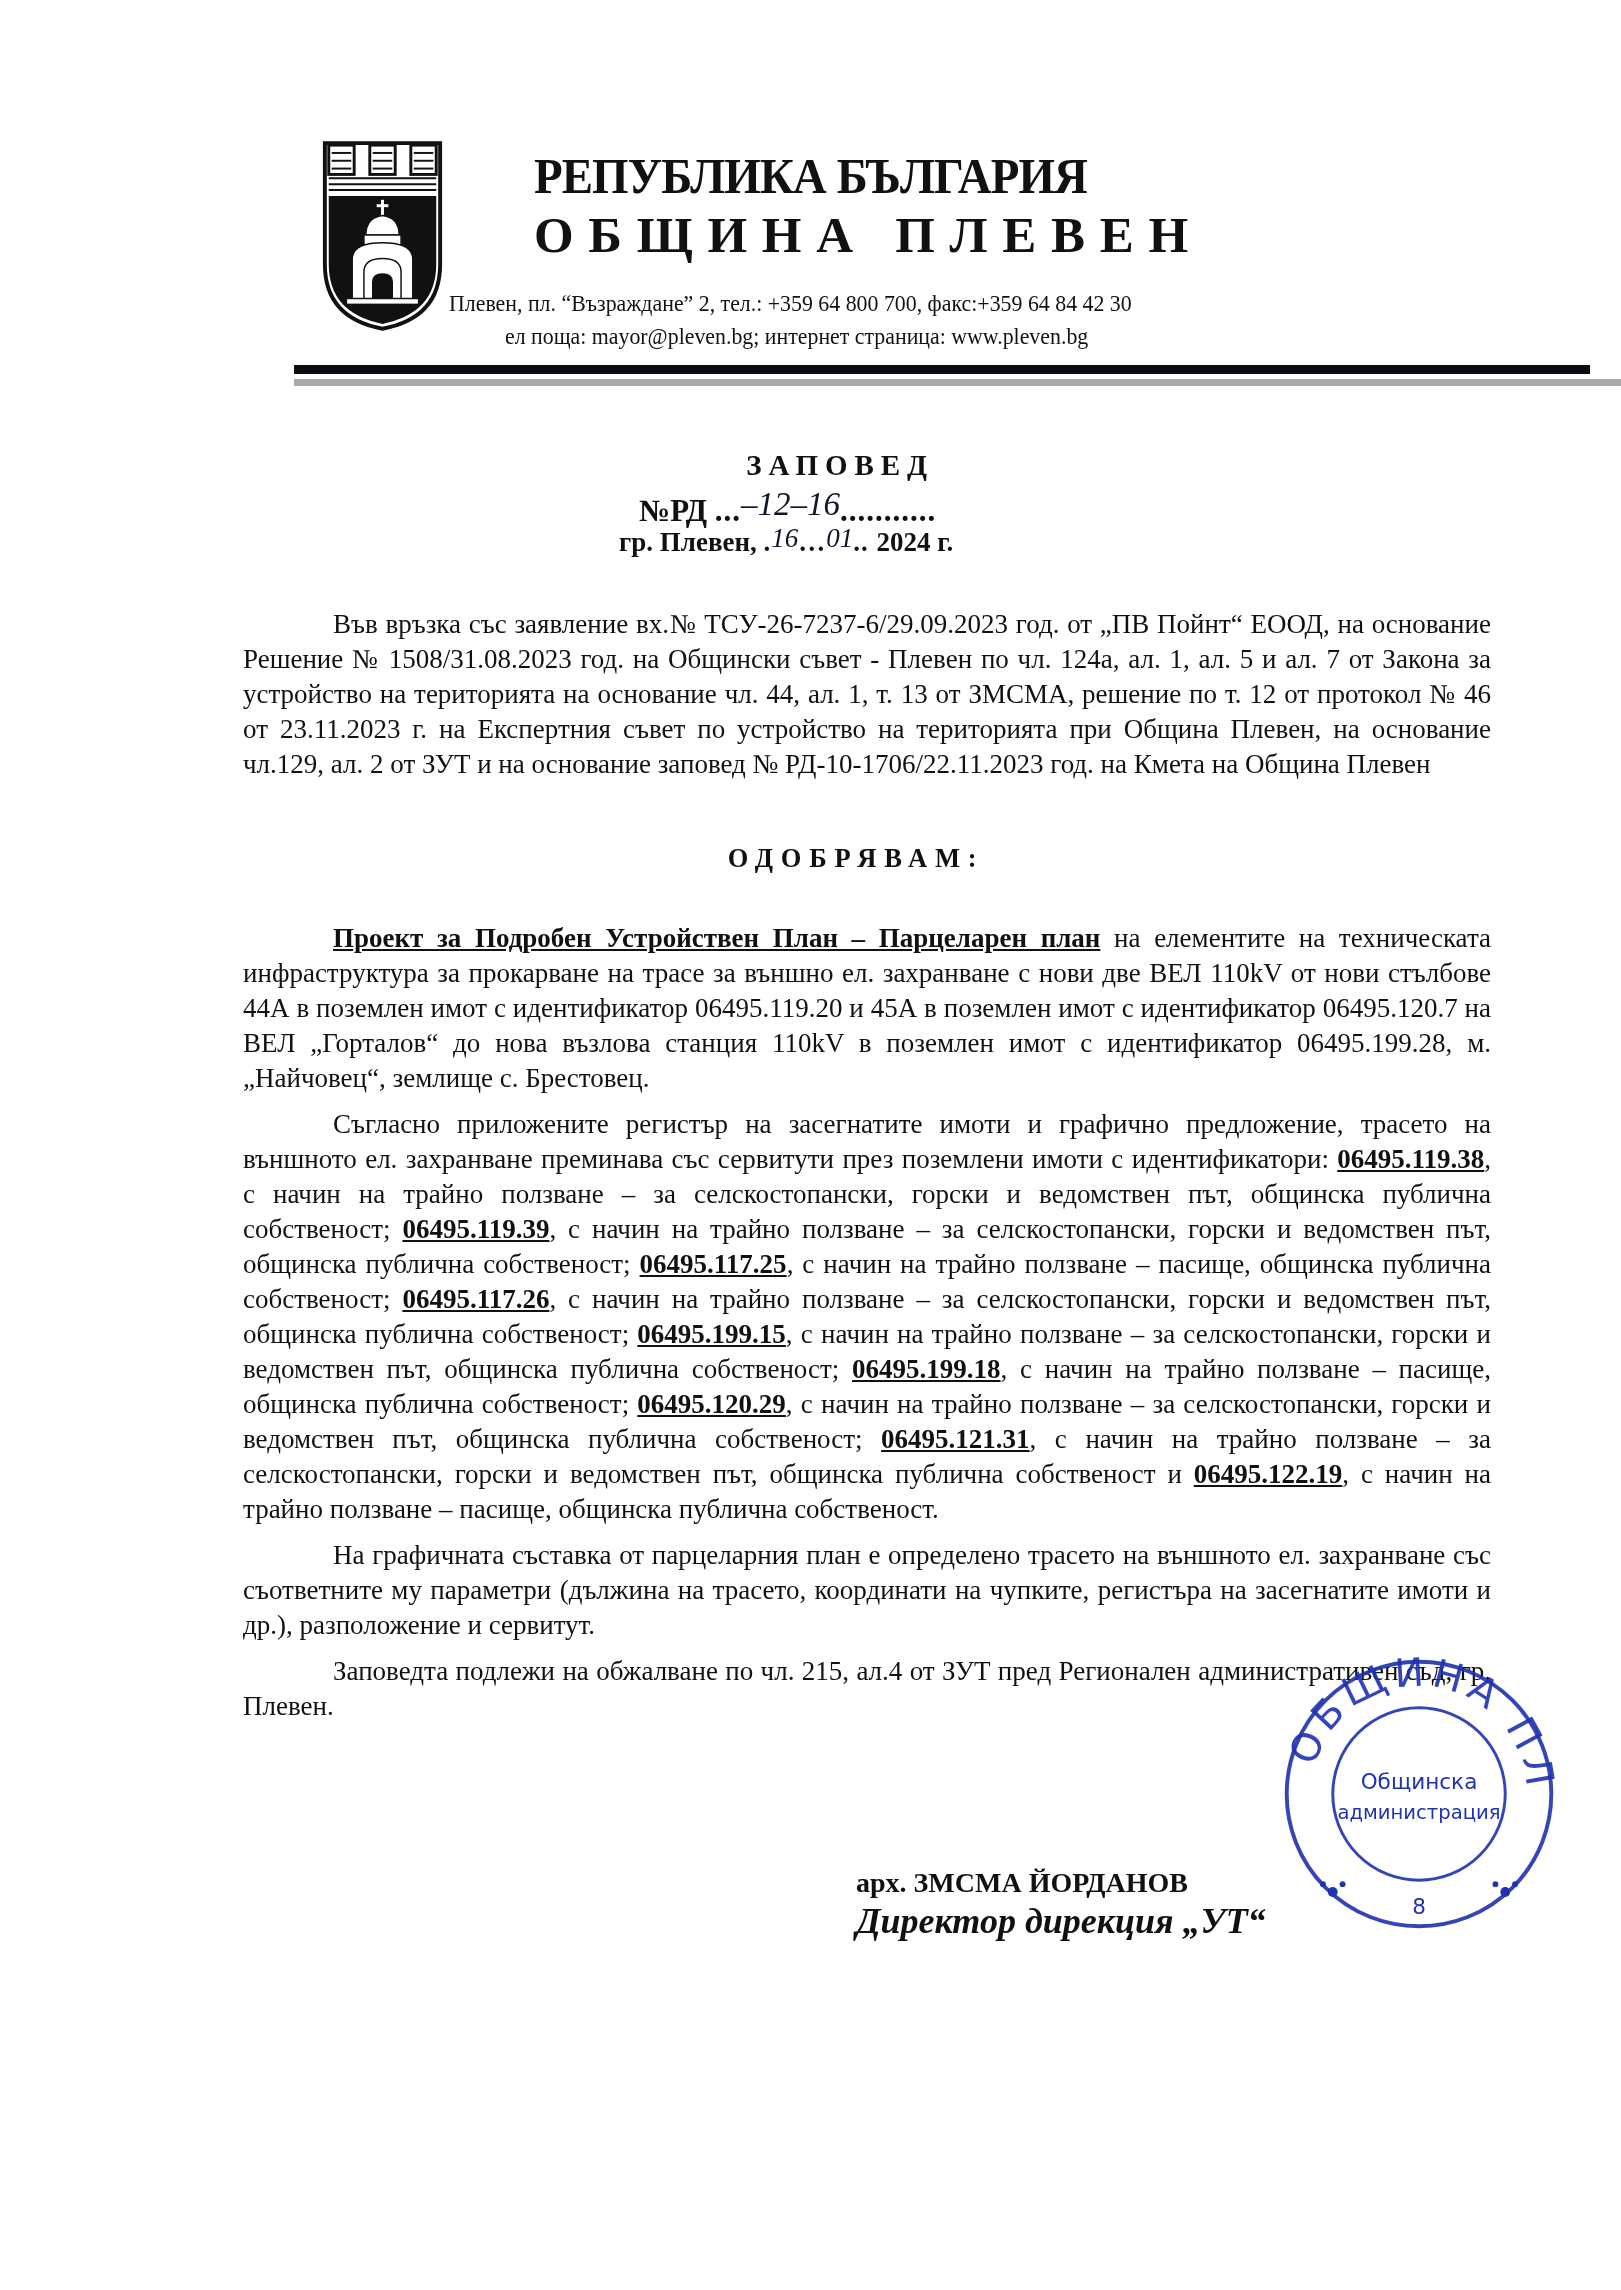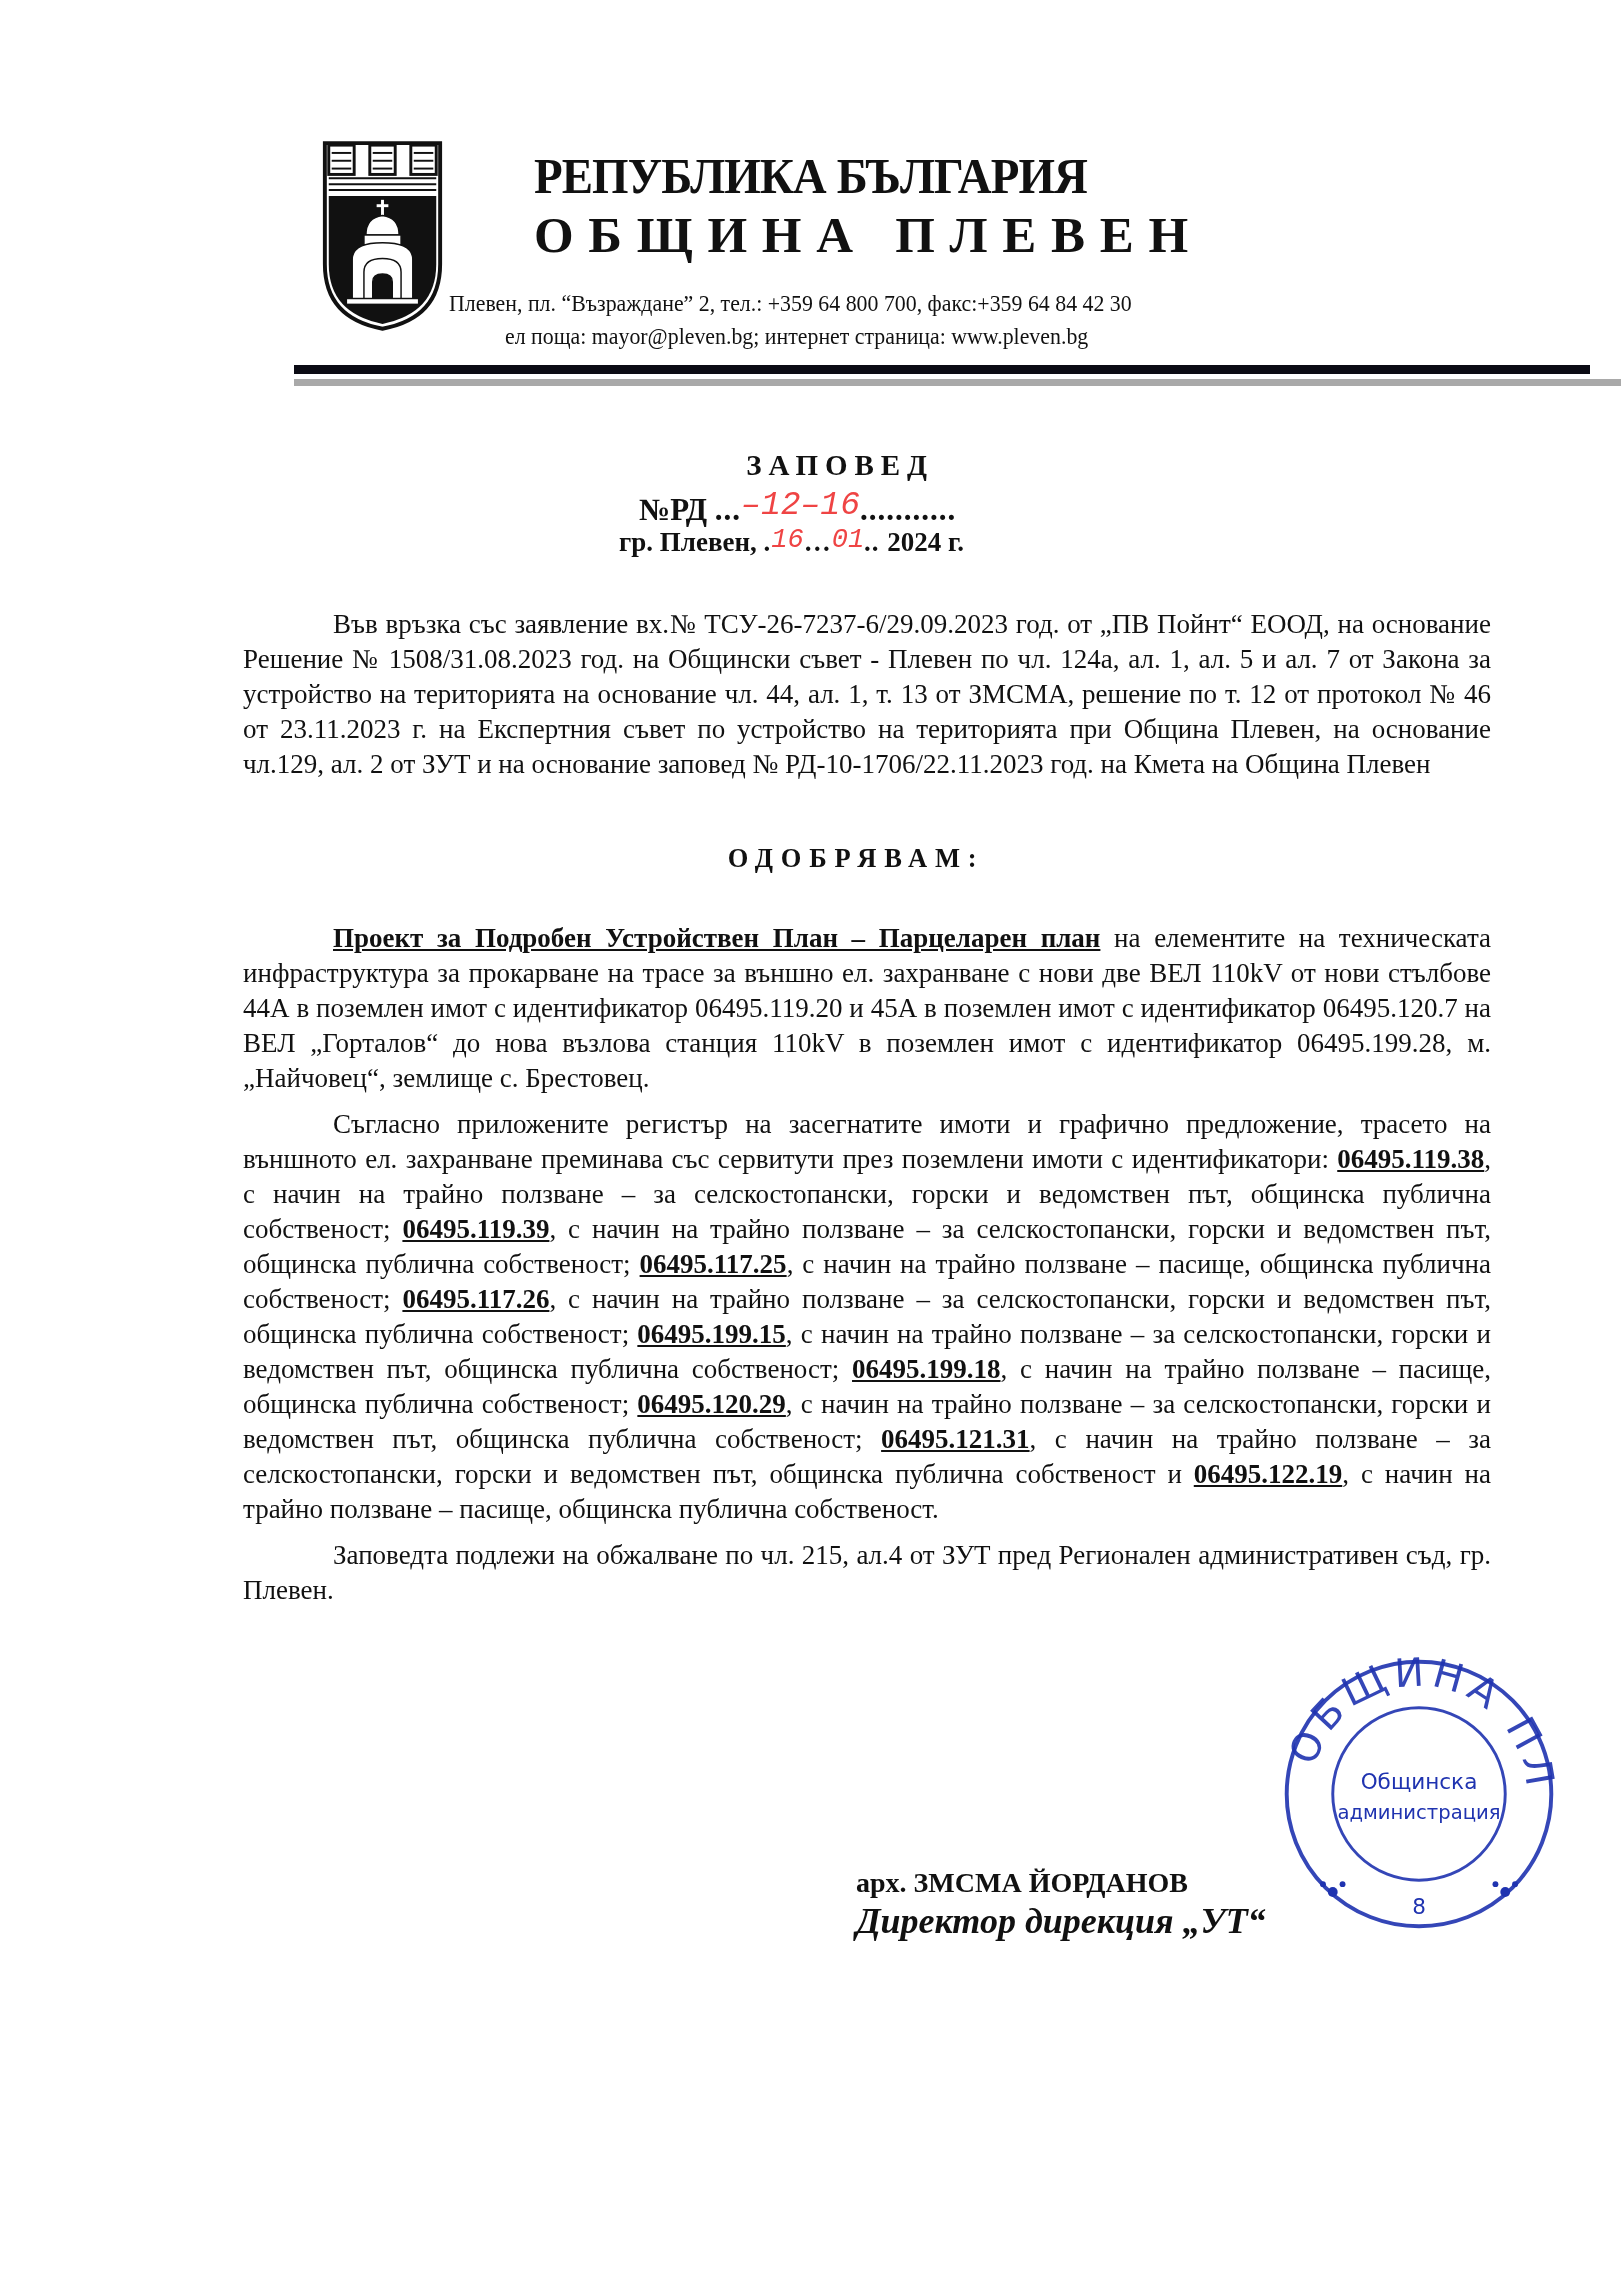--- a/index.html
+++ b/index.html
@@ -14,22 +14,22 @@
               transform: scaleX(0.93); transform-origin: left top; }
   .hdr-contact { position: absolute; left: 505px; top: 323px; font-size: 23.5px; white-space: nowrap;
                  transform: scaleX(0.93); transform-origin: left top; }
   .rule-black { position: absolute; left: 294px; top: 365px; width: 1296px; height: 8.8px; background: #0b0b14; }
   .rule-grey { position: absolute; left: 294px; top: 379px; width: 1327px; height: 6.9px; background: #a9a9a9; }
 
   .order-title { position: absolute; left: 0; width: 100%; top: 449px; text-align: center;
                  font-size: 29px; font-weight: bold; letter-spacing: 6.9px; padding-left: 59px; box-sizing: border-box; }
   .order-num { position: absolute; left: 639px; top: 492px; font-size: 31px; font-weight: bold; white-space: nowrap; }
   .order-date { position: absolute; left: 619px; top: 527px; font-size: 27px; font-weight: bold; white-space: nowrap; }
-  .hand { font-family: Liberation Mono, monospace; font-weight: normal; font-style: italic;
-          color: #ef4444; position: relative; }
+  .hand { font-family: Liberation Serif, serif; font-weight: normal; font-style: italic;
+          color: #0f172a; position: relative; }
   .dots { letter-spacing: 1px; }
 
   .body-text { position: absolute; left: 232px; width: 1270px; font-size: 27px; line-height: 35px;
                text-align: justify; }
   .body-text p { margin: 11px; text-indent: 90px; }
   .p1 { top: 596px; }
   .approve { position: absolute; left: 0; width: 100%; top: 843px; text-align: center;
              font-size: 26.5px; font-weight: bold; letter-spacing: 7.8px; padding-left: 59px; box-sizing: border-box; margin-left: 16px; }
   .p2 { top: 910px; }
   b { font-weight: bold; text-decoration: underline; }
@@ -94,20 +94,21 @@
 
 <div class="body-text p1">
   <p>Във връзка със заявление вх.№ ТСУ-26-7237-6/29.09.2023 год. от „ПВ Пойнт“ ЕООД, на основание Решение № 1508/31.08.2023 год. на Общински съвет - Плевен по чл. 124а, ал. 1, ал. 5 и ал. 7 от Закона за устройство на територията на основание чл. 44, ал. 1, т. 13 от ЗМСМА, решение по т. 12 от протокол № 46 от 23.11.2023 г.  на Експертния съвет по устройство на територията при Община Плевен, на основание чл.129, ал. 2 от ЗУТ и на основание заповед № РД-10-1706/22.11.2023 год. на Кмета на Община Плевен</p>
 </div>
 
 <div class="approve">ОДОБРЯВАМ:</div>
 
 <div class="body-text p2">
   <p><b>Проект за Подробен Устройствен План – Парцеларен план</b><span> на елементите на техническата инфраструктура за прокарване на трасе за външно ел. захранване с нови две ВЕЛ 110kV от нови стълбове 44А в поземлен имот с идентификатор 06495.119.20 и 45А в поземлен имот с идентификатор 06495.120.7 на ВЕЛ „Горталов“ до нова възлова станция 110kV в поземлен имот с идентификатор 06495.199.28, м. „Найчовец“, землище с. Брестовец.</span></p>
   <p><span>Съгласно приложените регистър на засегнатите имоти и графично предложение, трасето на външното ел. захранване преминава със сервитути през поземлени имоти с идентификатори: </span><span id="easement-list"><b>06495.119.38</b><span>, с начин на трайно ползване – за селскостопански, горски и ведомствен път, общинска публична собственост; </span><b>06495.119.39</b><span>, с начин на трайно ползване – за селскостопански, горски и ведомствен път, общинска публична собственост; </span><b>06495.117.25</b><span>, с начин на трайно ползване – пасище, общинска публична собственост; </span><b>06495.117.26</b><span>, с начин на трайно ползване – за селскостопански, горски и ведомствен път, общинска публична собственост; </span><b>06495.199.15</b><span>, с начин на трайно ползване – за селскостопански, горски и ведомствен път, общинска публична собственост; </span><b>06495.199.18</b><span>, с начин на трайно ползване – пасище, общинска публична собственост; </span><b>06495.120.29</b><span>, с начин на трайно ползване – за селскостопански, горски и ведомствен път, общинска публична собственост; </span><b>06495.121.31</b><span>, с начин на трайно ползване – за селскостопански, горски и ведомствен път, общинска публична собственост и </span><b>06495.122.19</b><span>, с начин на трайно ползване – пасище, общинска публична собственост.</span></span></p>
+  <p>На графичната съставка от парцеларния план е определено трасето на външното ел. захранване със съответните му параметри (дължина на трасето, координати на чупките, регистъра на засегнатите имоти и др.), разположение и сервитут.</p>
   <p>Заповедта подлежи на обжалване по чл. 215, ал.4 от ЗУТ пред Регионален административен съд, гр. Плевен.</p>
 </div>
 
 <div class="sig-name">арх.  ЗМСМА ЙОРДАНОВ</div>
 <div class="sig-role">Директор дирекция „УТ“</div>
 
 <svg class="stamp" viewBox="0 0 300 300">
   <defs>
     <path id="stampArc" d="M 40 150 A 110 110 0 1 1 260 150"></path>
   </defs>

